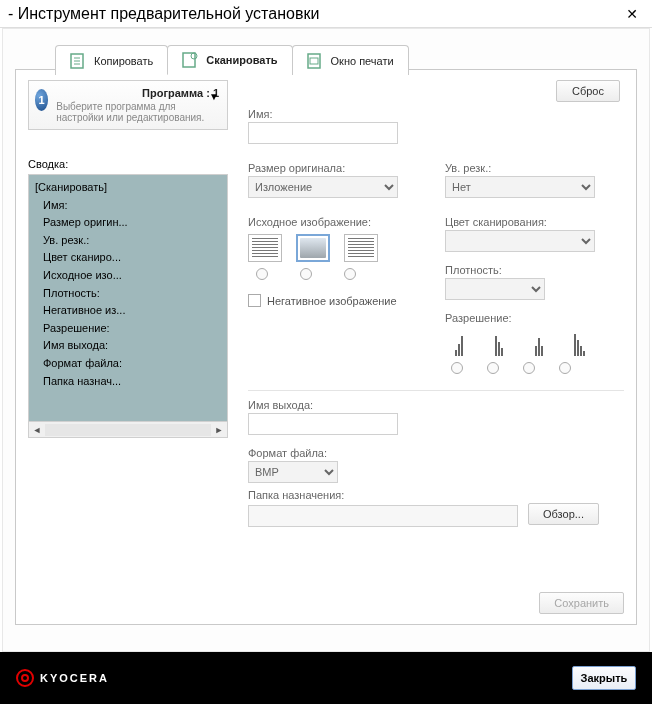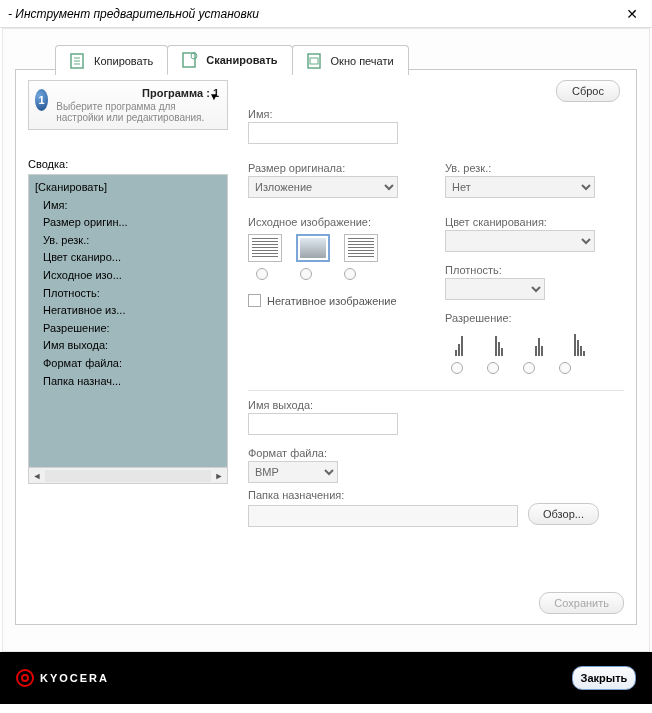--- a/index.html
+++ b/index.html
@@ -1,42 +1,42 @@
 <!DOCTYPE html>
 <html><head>
 <meta charset="utf-8">
 <style>
 * { box-sizing: border-box; margin: 0; padding: 0; font-family: "Segoe UI", Tahoma, sans-serif; font-size: 11px; }
 body { background: #fff; width: 652px; height: 713px; overflow: hidden; }
 .titlebar { height: 28px; display: flex; align-items: center; padding: 0 8px; border-bottom: 1px solid #ddd; }
-.titlebar .title { flex: 1; font-size: 12px; color: #000; font-style: italic; }
+.titlebar .title { flex: 1; font-size: 16px; color: #000; }
 .close-x { width: 24px; text-align: center; font-size: 14px; cursor: default; }
 .dialog-body { padding: 10px 12px 6px 12px; background: #fdfdfd; border: 1px solid #e8e8e8; margin: 0 2px; height: 624px; position: relative; }
 .tabs { display: flex; gap: 0; margin-left: 24px; position: relative; top: 6px; z-index: 2; padding-left: 16px; }
 .tab { display: flex; align-items: center; gap: 6px; padding: 6px 14px; border: 1px solid #c9c9c9; border-bottom: none; background: #fff; border-radius: 4px 4px 0 0; font-size: 13px; color: #222; cursor: default; margin-right: -1px; }
 .tab.active { background: #fff; font-weight: bold; border-bottom: 1px solid #fff; }
 .tab-pane { border: 1px solid #c9c9c9; background: #fff; padding: 10px 12px 12px 12px; height: 556px; position: relative; }
 .two-col { display: flex; gap: 14px; }
 .leftcol { width: 200px; }
 .rightcol { flex: 1; padding-left: 6px; position: relative; }
 .program-box { border: 1px solid #cfcfcf; background: linear-gradient(#fefefe,#f4f4f4); padding: 6px 8px 6px 6px; display: flex; gap: 8px; align-items: flex-start; position: relative; }
 .prog-num { width: 22px; height: 22px; background: radial-gradient(circle at 30% 30%, #6fa5dd, #1c4d8b); border-radius: 50%; color: #fff; font-weight: bold; display: flex; align-items: center; justify-content: center; margin-top: 2px; }
 .prog-text .pt1 { font-weight: bold; color: #222; text-align: right; }
 .prog-text .pt2 { color: #888; font-size: 10px; line-height: 1.1; margin-top: 2px; }
 .prog-caret { position: absolute; right: 8px; top: 10px; font-size: 10px; }
 .summary-label { margin-top: 28px; color: #000; }
-.summary-box { margin-top: 4px; border: 1px solid #cfcfcf; background: #9fb8bb; height: 310px; overflow: hidden; position: relative; }
+.summary-box { margin-top: 4px; border: 1px solid #cfcfcf; background: #9fb8bb; height: 264px; overflow: hidden; position: relative; }
 .summary-list { padding: 4px 6px; color: #000; font-size: 11px; line-height: 1.6; }
 .summary-item { padding-left: 8px; }
 .summary-head { padding-left: 0; }
 .hscroll { position: absolute; bottom: 0; left: 0; right: 0; height: 16px; background: #f0f0f0; display: flex; align-items: center; border-top: 1px solid #d0d0d0; }
 .hbtn { width: 16px; height: 16px; display:flex;align-items:center;justify-content:center; font-size: 9px; color:#555; }
 .htrack { flex: 1; background: #e6e6e6; height: 12px; }
 .reset-btn { position: absolute; right: 4px; top: 0; }
-.btn { border: 1px solid #c9c9c9; background: linear-gradient(#fdfdfd,#ededed); padding: 4px 14px; border-radius: 10px; color: #333; cursor: default; min-width: 64px; text-align: center; }
+.btn { border: 1px solid #c9c9c9; background: linear-gradient(#fdfdfd,#ededed); padding: 4px 14px; border-radius: 2px; color: #333; cursor: default; min-width: 64px; text-align: center; }
 .btn.disabled { color: #a7a7a7; }
 .field-label { color: #666; margin-top: 6px; display: block; }
 .text-input { border: 1px solid #d0d0d0; background: #fff; height: 22px; width: 150px; padding: 2px 4px; margin-top: 2px; }
 .text-input.wide { width: 270px; background: #f7f7f7; }
 .row { display: flex; gap: 18px; margin-top: 12px; }
 .col { flex: 1; }
 select.sel { width: 150px; height: 22px; border: 1px solid #d0d0d0; background: #f3f3f3; padding: 1px 2px; margin-top: 2px; color:#666; }
 select.sel.small { width: 100px; }
 select.sel.xs { width: 90px; }
 .thumb-row { display: flex; gap: 14px; margin-top: 6px; align-items: center; }

